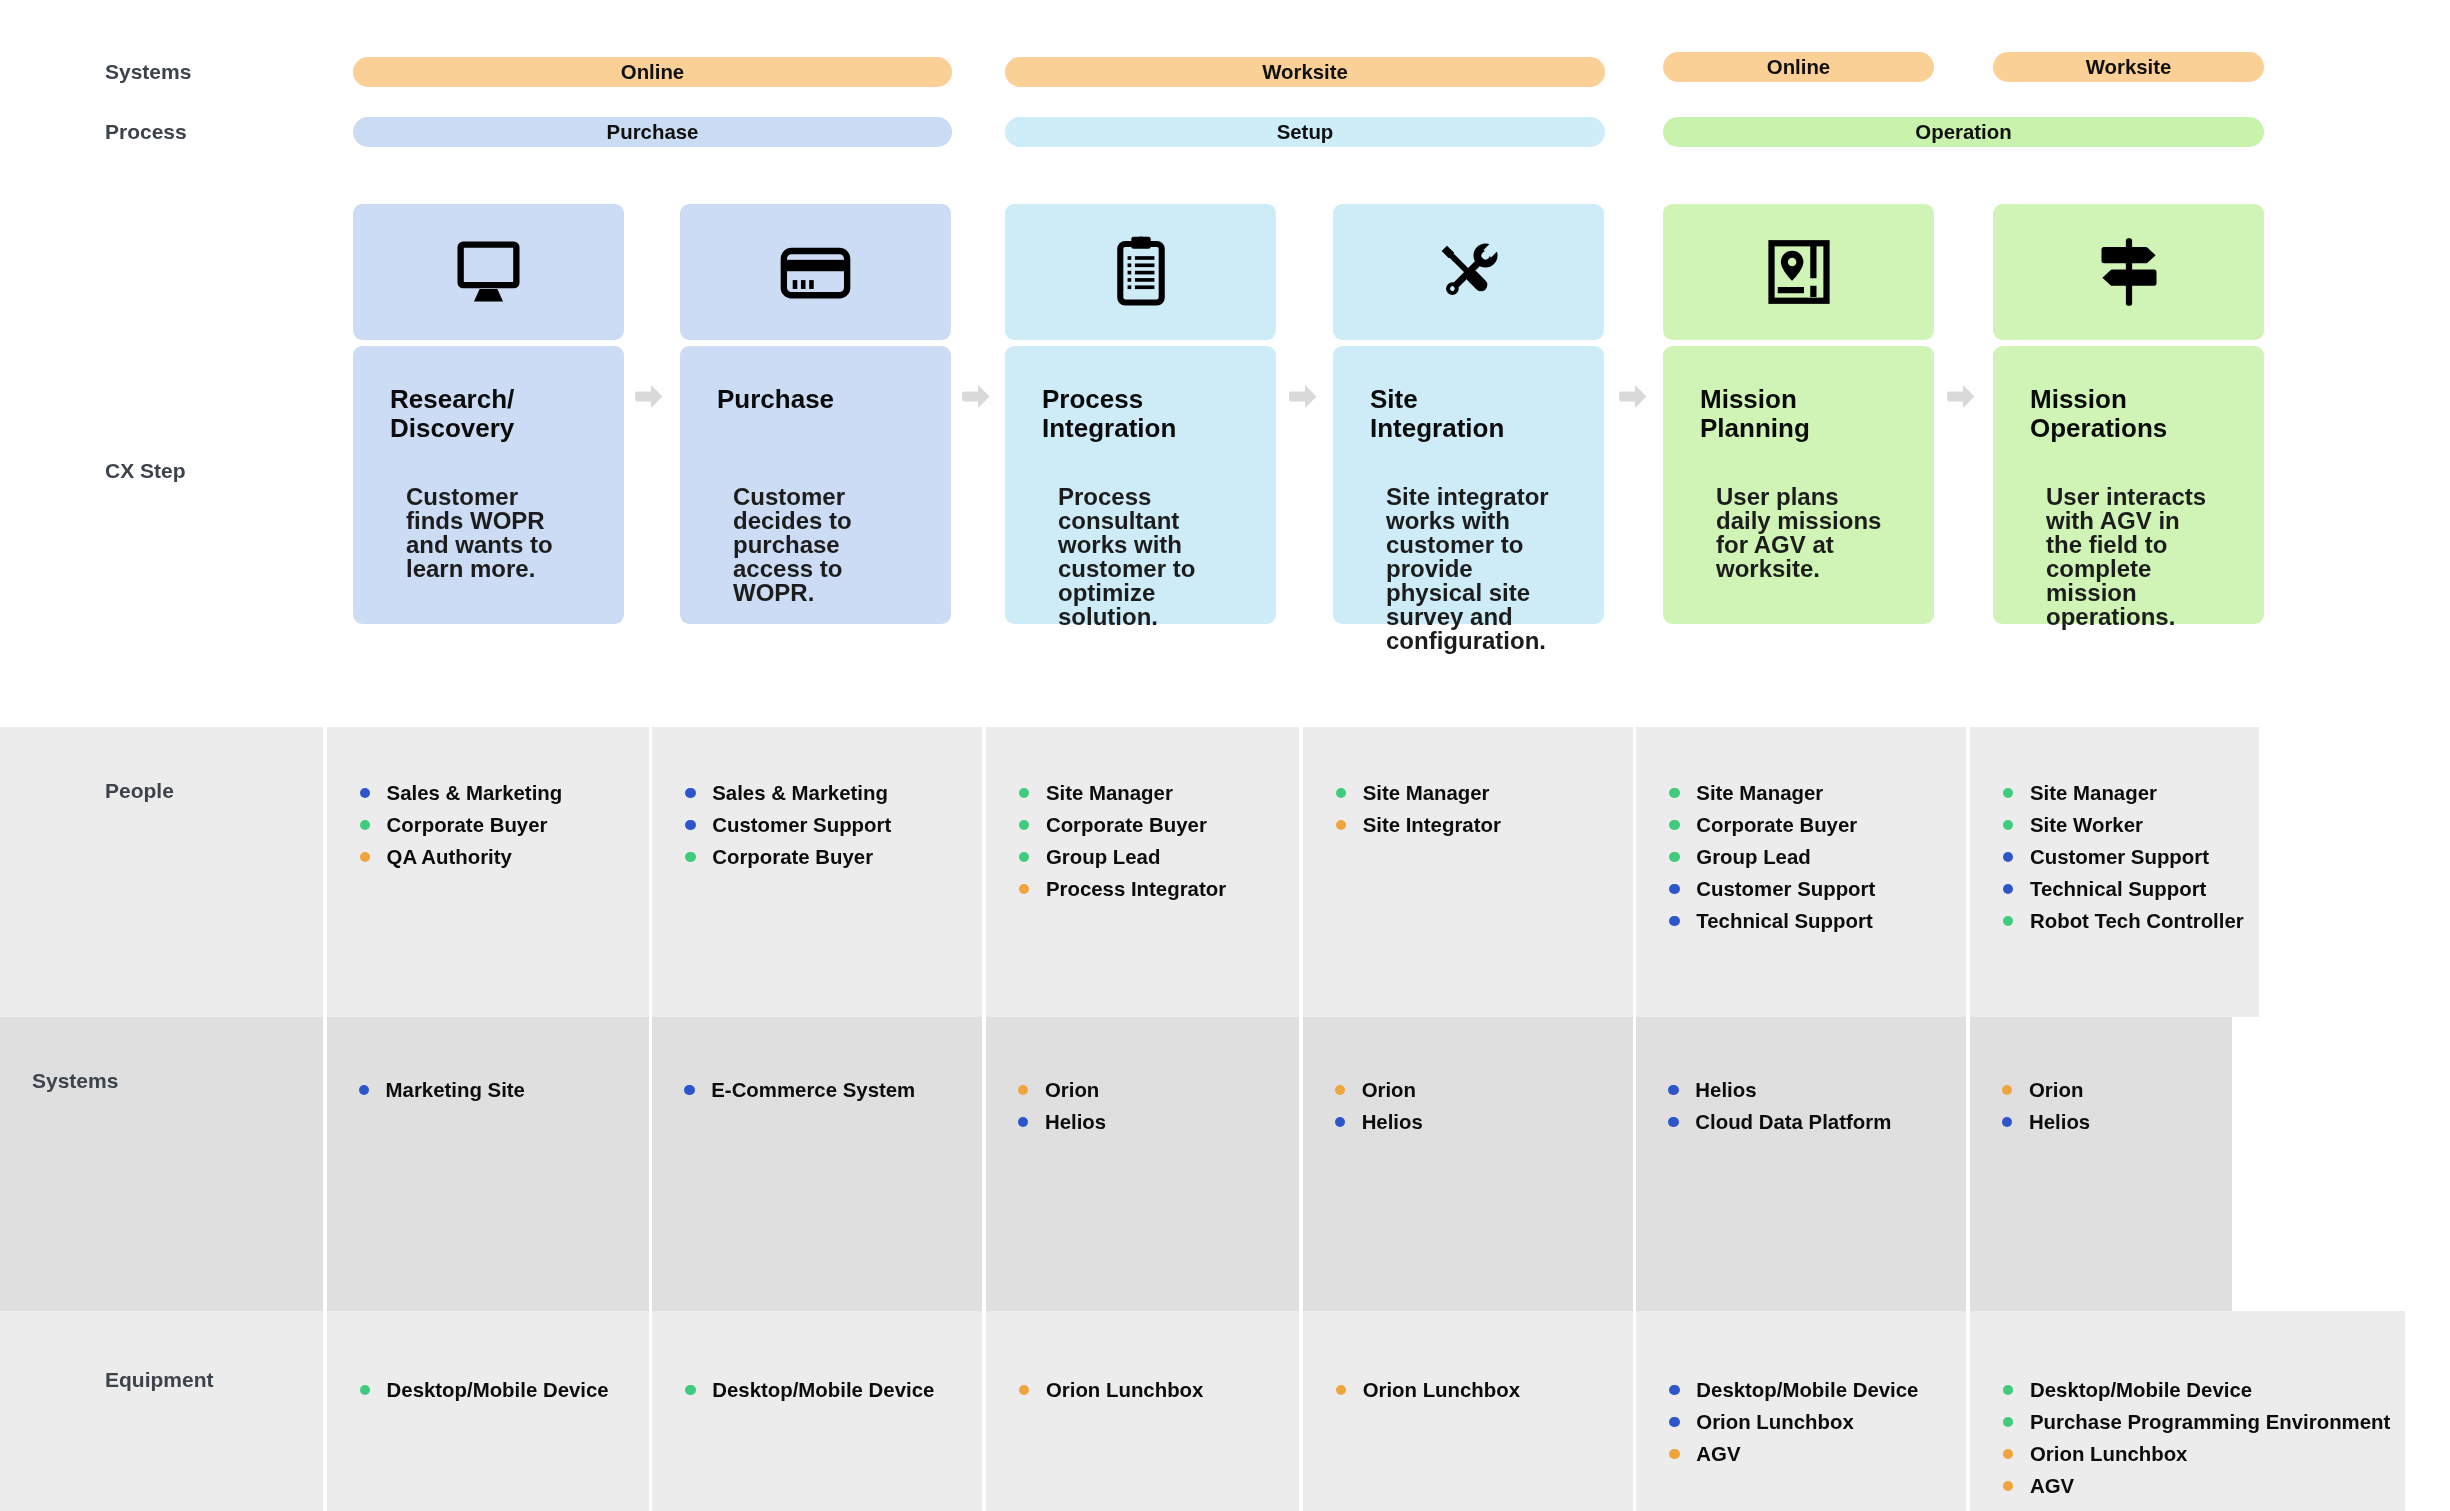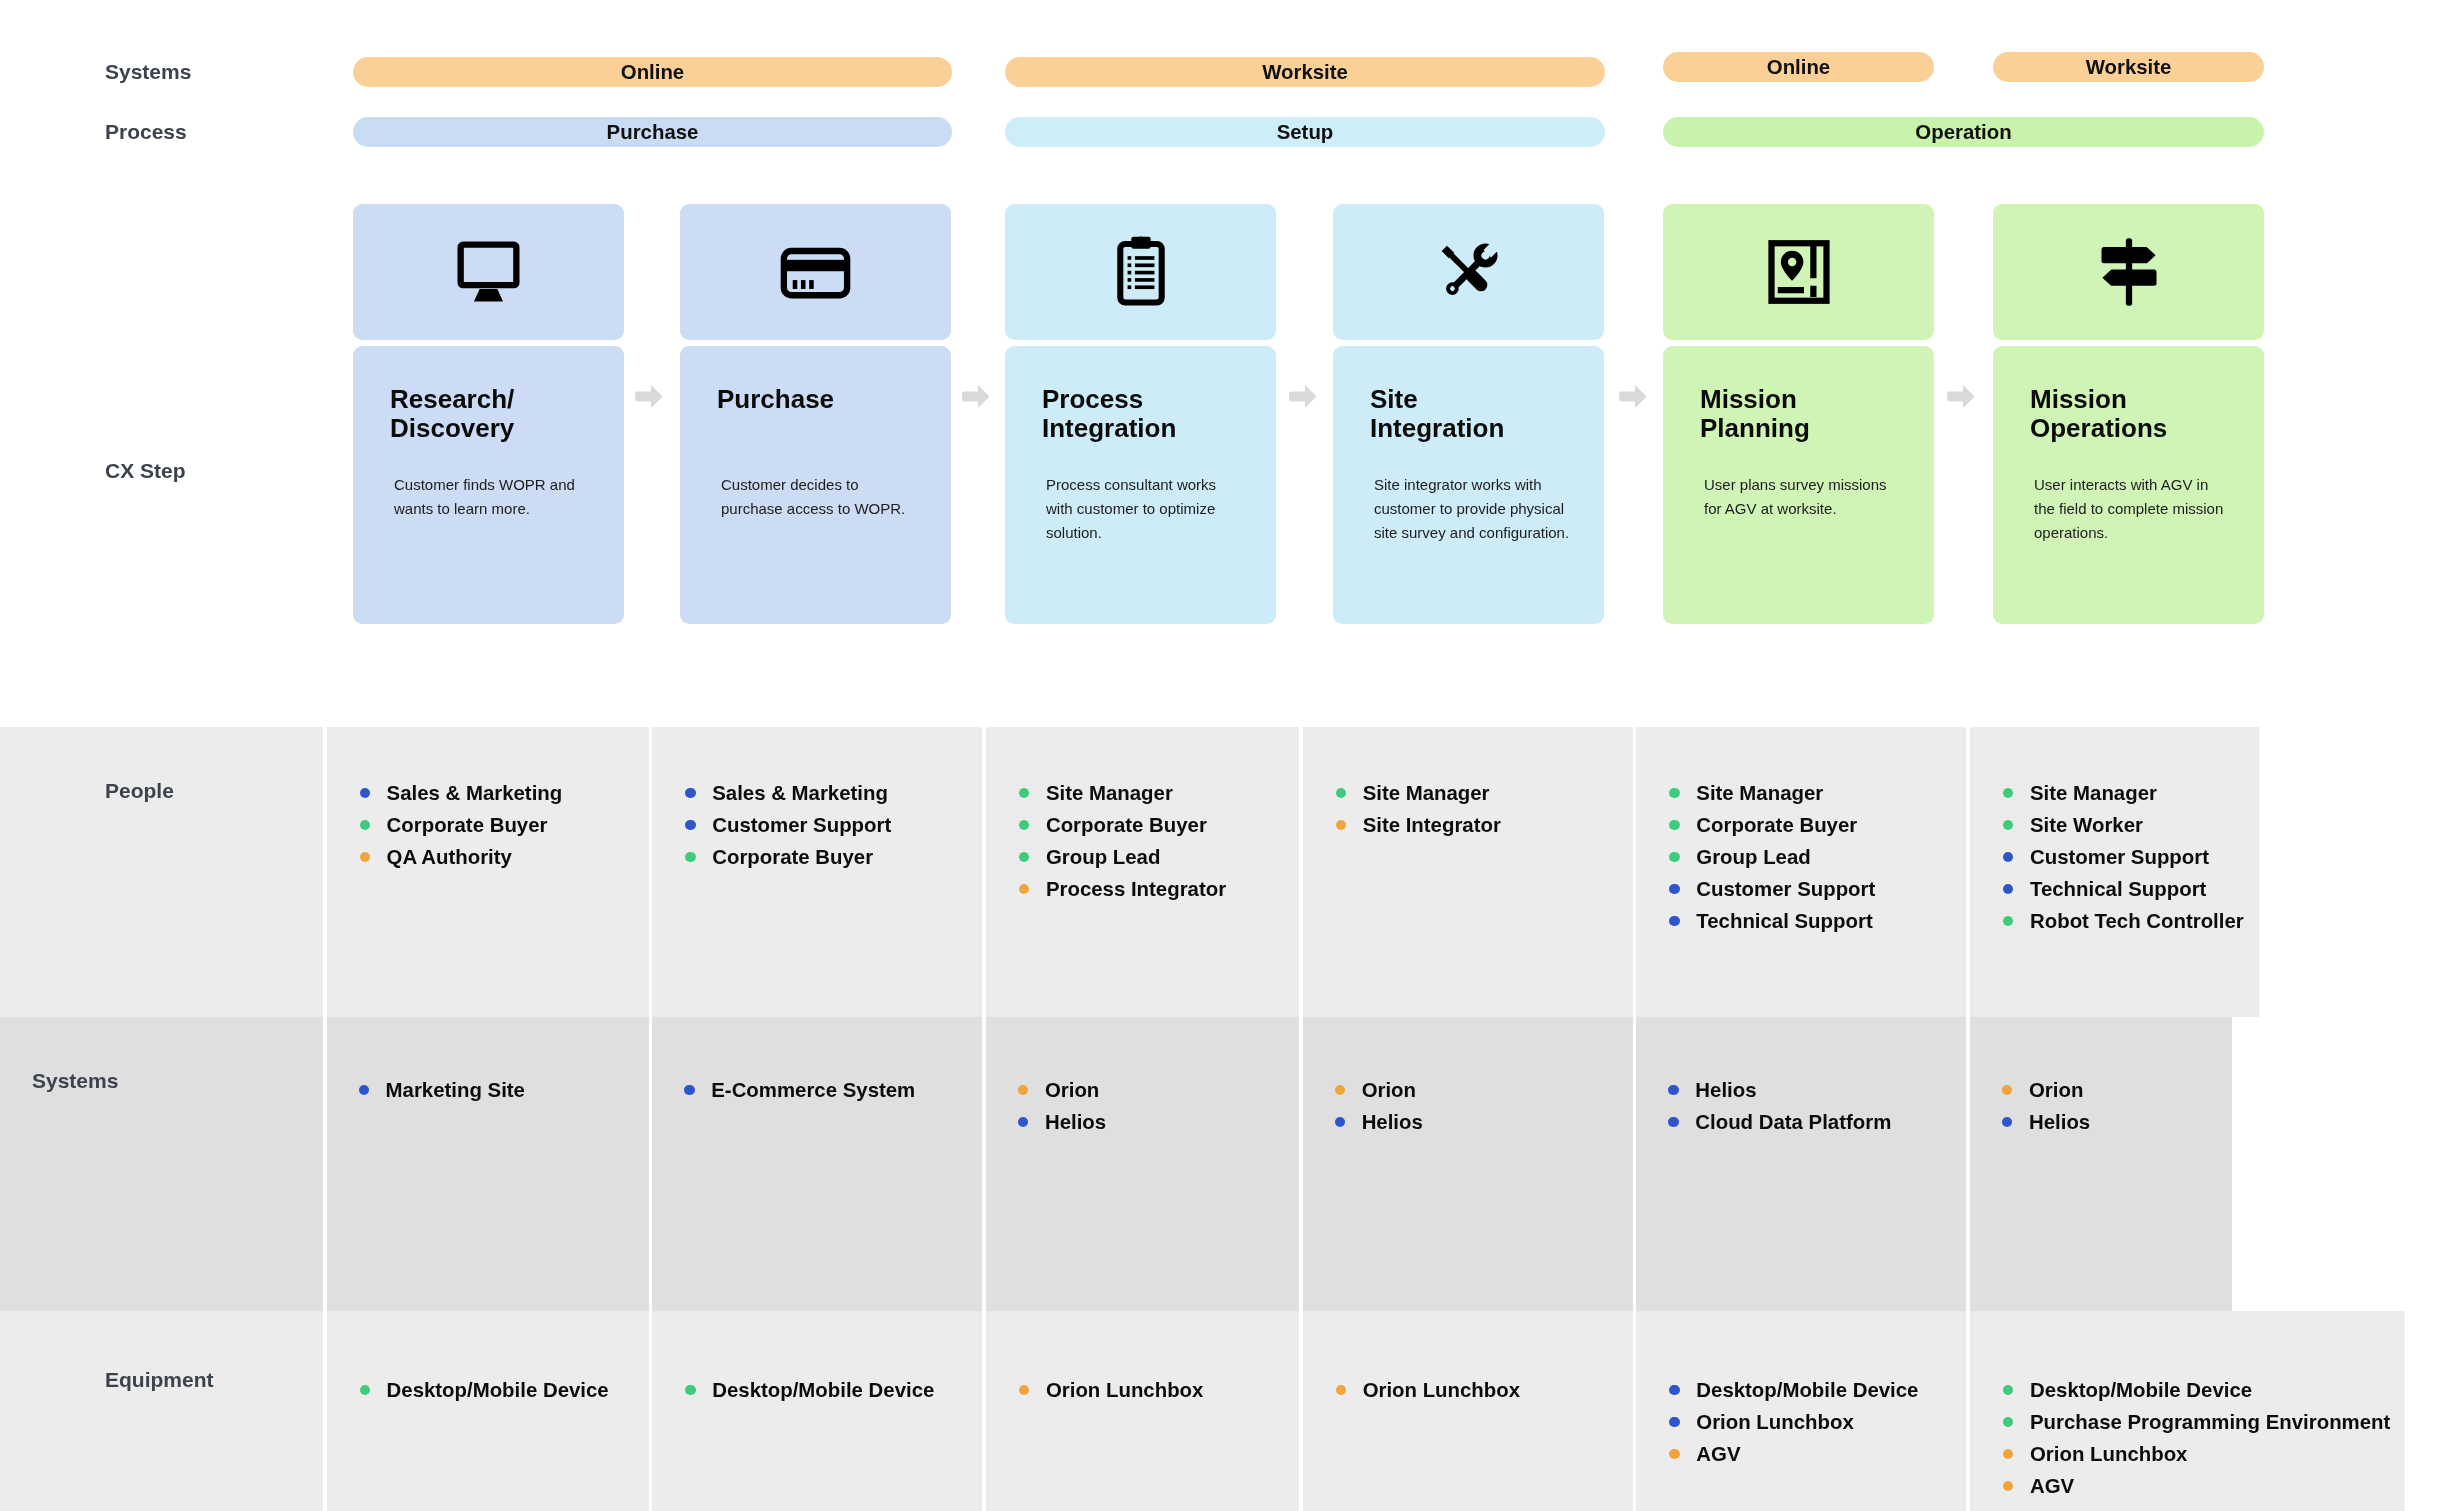--- a/index.html
+++ b/index.html
@@ -20,21 +20,21 @@
   .p-cyan{background:#cdedf8;}
   .p-green{background:#c9f2ac;}
   
   .card{position:absolute;top:204px;width:271px;}
   .icon-box{height:136px;border-radius:9.3px;display:flex;align-items:center;justify-content:center;}
   .text-box{margin-top:5.6px;height:278px;border-radius:9.3px;box-sizing:border-box;padding:39px 28px 0 37px;}
   .c-blue{background:#cbdcf4;}
   .c-cyan{background:#cdecf7;}
   .c-green{background:#d0f4b6;}
   .card-title{margin:0;font-size:26px;line-height:29px;font-weight:700;color:#0b0b0b;white-space:pre-line;height:84px;}
-  .card-desc{margin:4px;font-size:15px;line-height:24px;color:#1c1c1c;}
+  .card-desc{margin:16px;font-size:24px;line-height:24px;color:#1c1c1c;font-weight:bold;}
   .step-arrow{position:absolute;top:379px;width:35px;height:35px;}
   
   .band{position:absolute;left:0;width:2232px;display:grid;
         grid-template-columns:323px 322px 330px 313px 330px 330px 1fr;column-gap:3.7px;}
   .band-people{top:727px;height:290px;}
   .band-systems{top:1017px;height:294px;}
   .band-equipment{top:1311px;height:200px;}
   .band-people .cell,.band-equipment .cell{background:#ececec;}
   .band-systems .cell{background:#dfdfdf;padding-left:32px;}
   .band-label{box-sizing:border-box;padding:52px 0 0 105px;font-size:21px;font-weight:700;color:#3d434d;}
@@ -156,21 +156,21 @@
         <rect x="41" y="11" width="5" height="26" fill="#000"></rect>
         <rect x="41" y="43" width="5" height="9" fill="#000"></rect>
         <rect x="15" y="44" width="21" height="5" fill="#000"></rect>
         <path d="M26.5 15a9 9 0 0 1 9 9c0 6.3-9 15-9 15s-9-8.7-9-15a9 9 0 0 1 9-9z" fill="#000"></path>
         <circle cx="26.5" cy="24" r="3.4" fill="#d0f4b6"></circle>
       </svg>
     </div>
     <div class="text-box c-green">
       <h3 class="card-title">Mission
 Planning</h3>
-      <p class="card-desc">User plans survey missions for AGV at worksite.</p>
+      <p class="card-desc">User plans daily missions for AGV at worksite.</p>
     </div>
   </div>
 
   <div class="card" style="left:1993px">
     <div class="icon-box c-green">
       <svg width="80" height="80" viewBox="0 0 64 64">
         <rect x="29.5" y="5" width="5" height="54" rx="2" fill="#000"></rect>
         <path d="M12 12 h33.5 a2 2 0 0 1 1.3.5 l6.5 6 -6.5 6 a2 2 0 0 1 -1.3.5 H12 a2 2 0 0 1 -2-2 v-9 a2 2 0 0 1 2-2 z" fill="#000"></path>
         <path d="M52 30 H18.5 a2 2 0 0 0 -1.3.5 l-6.5 6 6.5 6 a2 2 0 0 0 1.3.5 H52 a2 2 0 0 0 2-2 v-9 a2 2 0 0 0 -2-2 z" fill="#000"></path>
       </svg>

